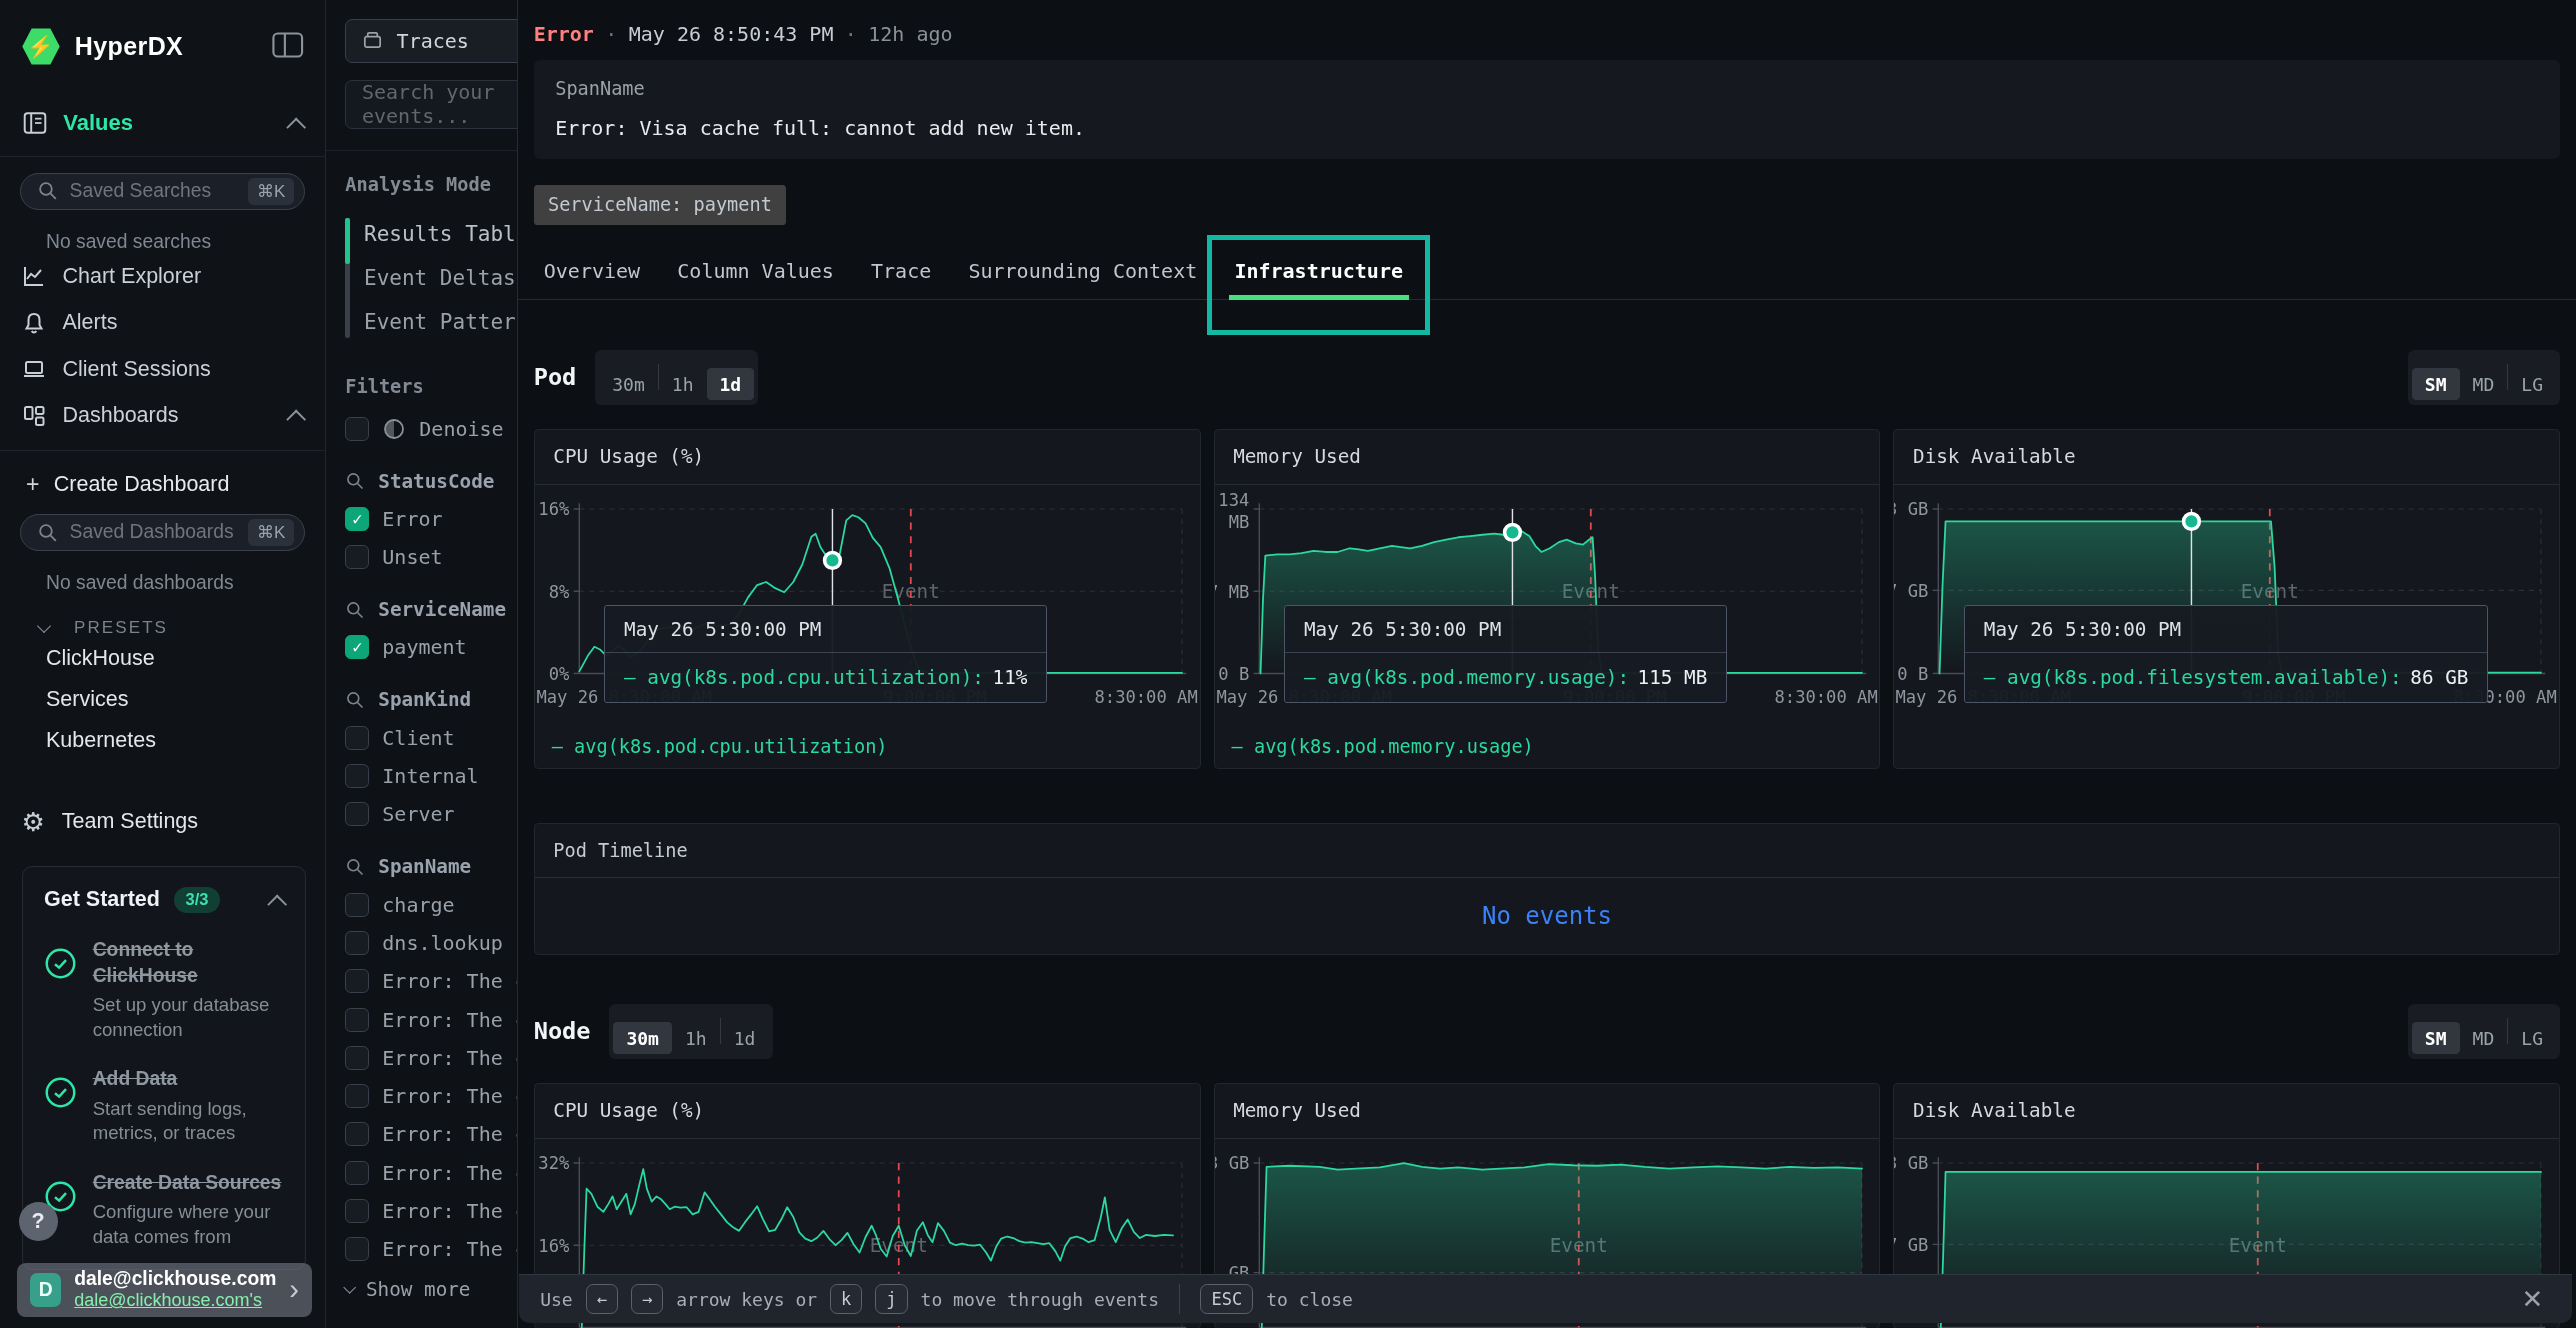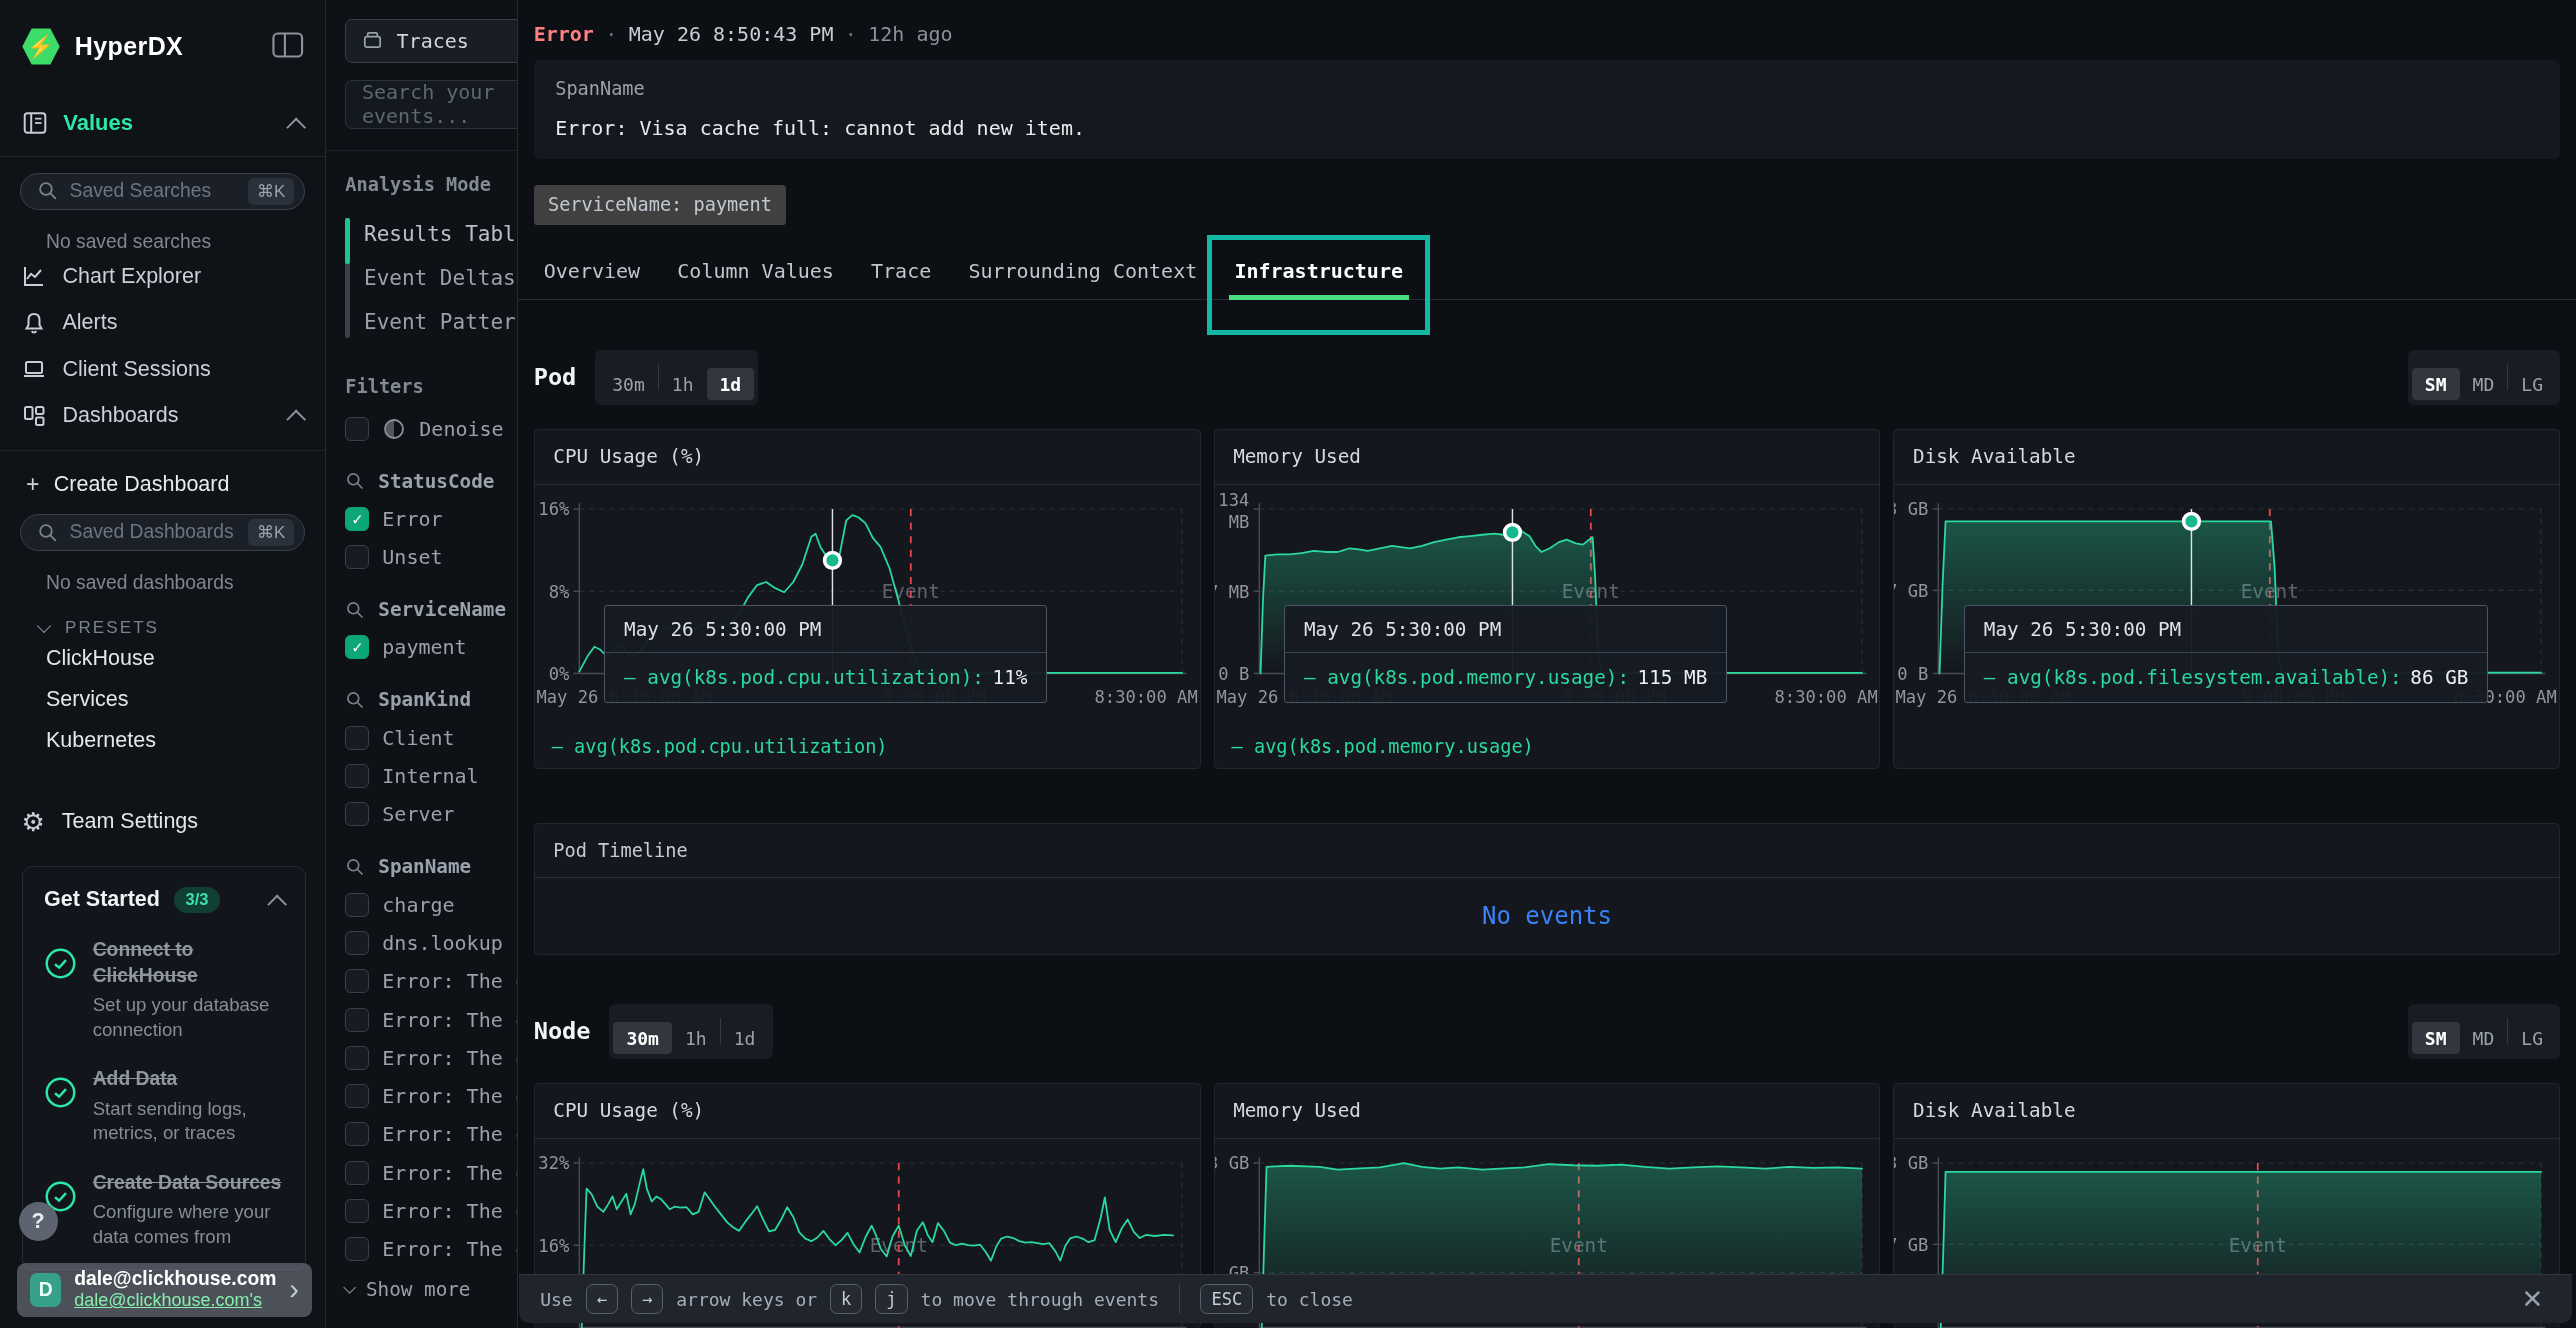--- a/index.html
+++ b/index.html
@@ -20,21 +20,21 @@
   .chev.ml { margin-left:auto; }
   .side-div { border-top:0.7px solid #1f242b; }
   .pill-input { margin:15.7px 20px 0 20px; height:37px; border-radius:20px; border:1.1px solid #3a414c; background:#1b2028; display:flex; align-items:center; padding:0 10px 0 15.7px; gap:11.4px; }
   .pill-input .ph { color:#6d7580; font-size:19.3px; flex:1; }
   .kbd-chip { background:#2b313b; border-radius:5.7px; color:#9aa2ac; font-size:17px; padding:2.9px 8.6px; }
   .empty-note { margin:21.5px 0 0 46px; color:#7f8792; font-size:19.3px; }
   .nav-item { display:flex; align-items:center; gap:17px; padding:10.7px 21.5px; color:#ccd1d8; font-size:21.5px; cursor:pointer; }
   .nav-item:first-of-type { margin-top:10px; }
   .create-row { display:flex; align-items:center; gap:14.3px; padding:14.3px 21.5px 0 26px; color:#e8eaee; font-size:21.5px; margin-top:5.7px; }
   .plus { color:#d0d5da; font-size:23px; }
-  .presets-row { display:flex; align-items:center; gap:16px; margin:24px 0 0 39px; color:#79828d; font-size:17px; letter-spacing:2.1px; }
+  .presets-row { display:flex; align-items:center; gap:25px; margin:24px 0 0 39px; color:#79828d; font-size:17px; letter-spacing:2.1px; }
   .presets-row .chev { width:10px; height:10px; border-width:1.8px; margin-top:-4.3px; }
   .preset-item { padding:7.9px 0 7.9px 46px; color:#e3e6ea; font-size:21.5px; cursor:pointer; }
   .preset-item:first-of-type { margin-top:7.2px; }
   .team-row { display:flex; align-items:center; gap:17px; margin:46px 0 0 21.5px; color:#e3e6ea; font-size:21.5px; }
   .gear { font-family:"DejaVu Sans",sans-serif; color:#c9ced6; font-size:26px; }
 
   .gs-card { margin:29px 18.6px 0 21.5px; background:#12151b; border:0.7px solid #272c34; border-radius:10px; padding:20px 21.5px; }
   .gs-head { display:flex; align-items:center; gap:14.3px; }
   .gs-title { color:#f0f2f5; font-size:21.5px; font-weight:800; }
   .gs-badge { background:#123f33; color:#3ae0b0; font-size:16.5px; font-weight:700; border-radius:715px; padding:3.6px 11.4px; }

